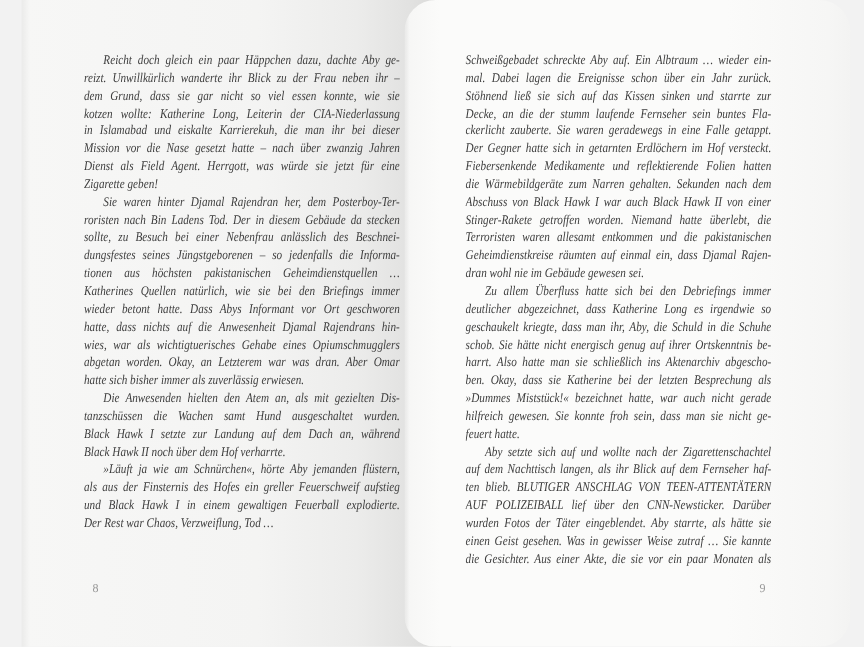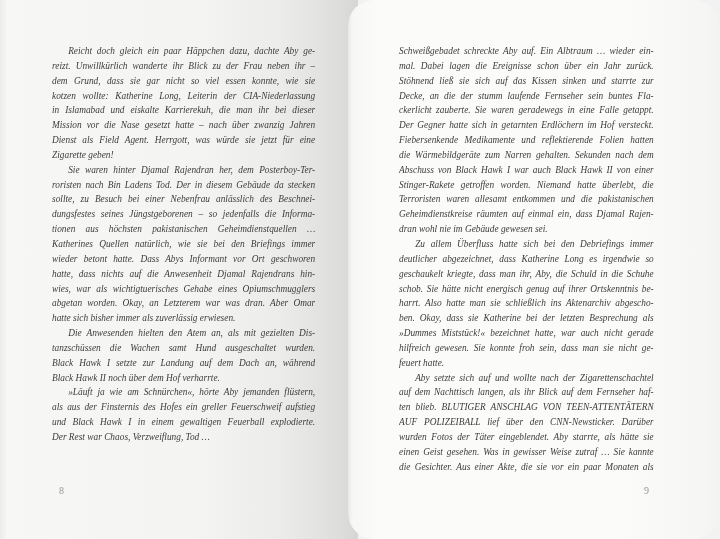--- a/index.html
+++ b/index.html
@@ -4,28 +4,28 @@
 <style>
   * { margin: 0; padding: 0; box-sizing: border-box; }
   html, body { width: 720px; height: 539px; overflow: hidden; }
   body { background: #f2f2f2; font-family: "Liberation Serif", "DejaVu Serif", serif; }
 
   .spread { position: relative; width: 720px; height: 539px; }
 
   .page { position: absolute; top: 0; height: 539px; }
 
   .page-left {
-    left: 0; width: 358px;
+    left: 18px; width: 358px;
     background:
       linear-gradient(to right, rgba(0,0,0,0.05) 0%, rgba(0,0,0,0) 2%),
       linear-gradient(to right, #f7f7f6 0%, #f4f4f3 55%, #ececeb 78%, #e2e2e1 90%, #d9d9d8 98%, #d5d5d4 100%);
   }
 
   .page-right {
-    left: 348px; width: 372px;
+    left: 337px; width: 372px;
     background:
       linear-gradient(to right, rgba(0,0,0,0.06) 0%, rgba(0,0,0,0) 1.2%),
       linear-gradient(to right, #f6f6f5 0%, #fbfbfa 8%, #fbfbfa 72%, #f6f6f5 95%, #f3f3f2 100%);
     border-radius: 26px;
   }
 
   .text-block {
     position: absolute;
     top: 43px;
     font-style: italic;

